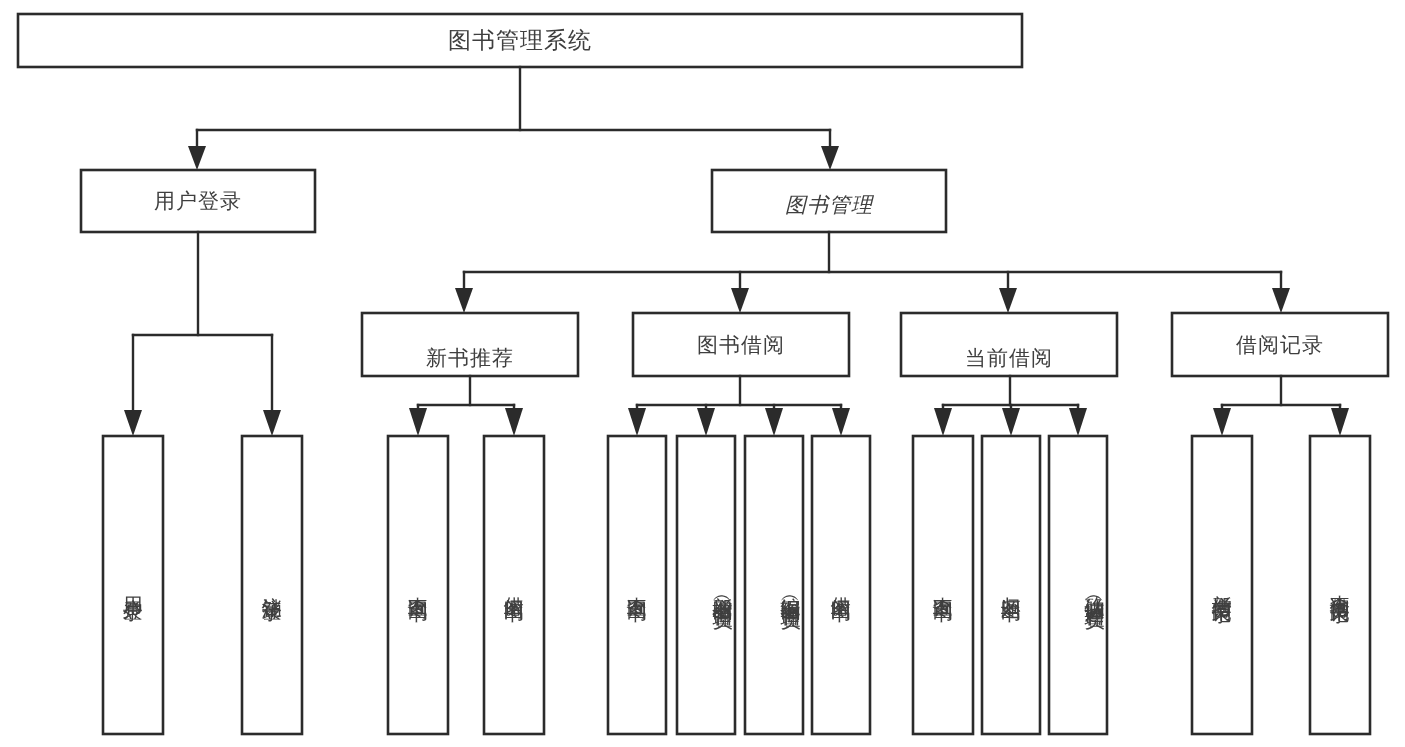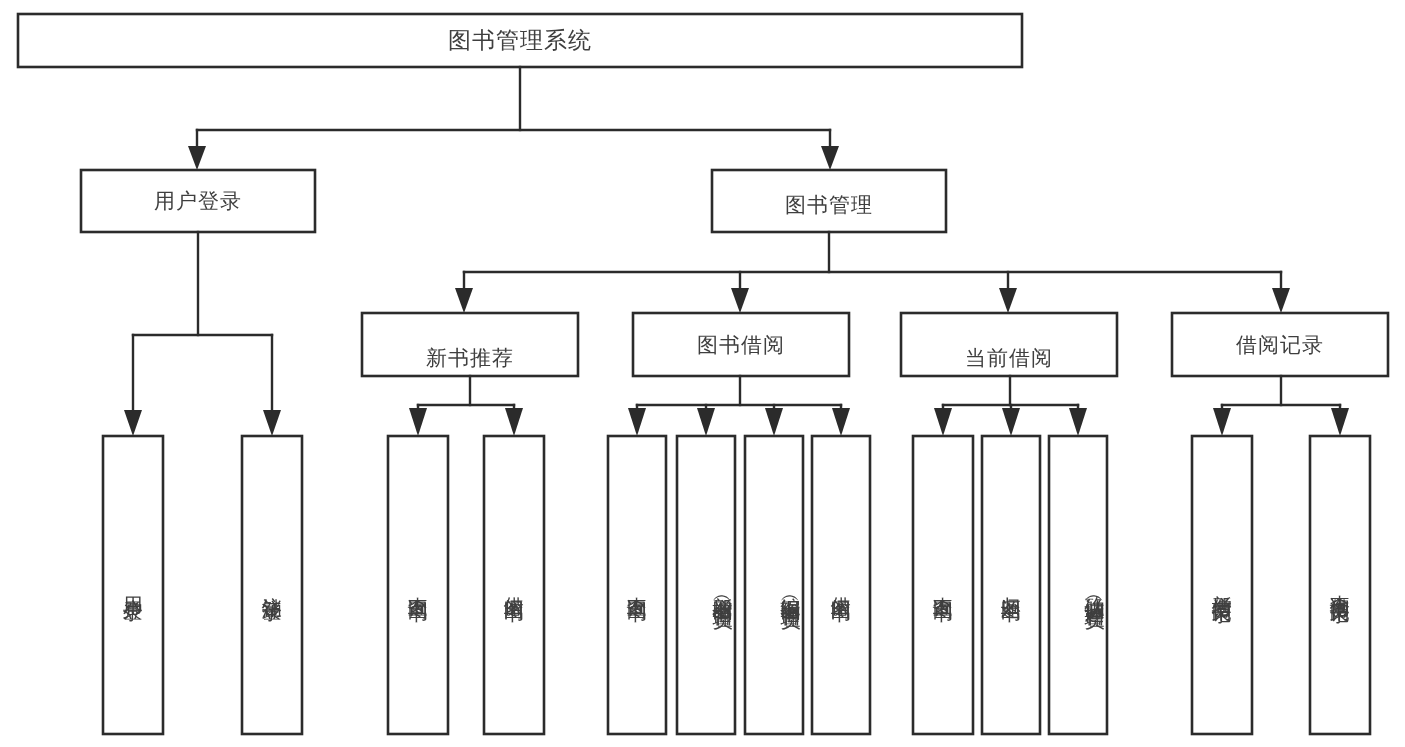--- a/index.html
+++ b/index.html
@@ -175,21 +175,21 @@
     <rect class="leaf-rect" x="982" y="436" width="58" height="298"></rect>
     <rect class="leaf-rect" x="1049" y="436" width="58" height="298"></rect>
 
     <rect class="leaf-rect" x="1192" y="436" width="60" height="298"></rect>
     <rect class="leaf-rect" x="1310" y="436" width="60" height="298"></rect>
   </svg>
 
   <div class="node-label" style="left:18px; top:14px; width:1004px; height:53px; font-size:23px;">图书管理系统</div>
 
   <div class="node-label" style="left:81px; top:170px; width:234px; height:62px;">用户登录</div>
-  <div class="node-label" style="left:712px; top:170px; width:234px; height:70px;">图书管理</div>
+  <div class="node-label" style="left:712px; top:170px; width:234px; height:70px;font-style:italic;">图书管理</div>
 
   <div class="node-label" style="left:362px; top:326px; width:216px; height:63px;">新书推荐</div>
   <div class="node-label" style="left:633px; top:313px; width:216px; height:63px;">图书借阅</div>
   <div class="node-label" style="left:901px; top:326px; width:216px; height:63px;">当前借阅</div>
   <div class="node-label" style="left:1172px; top:313px; width:216px; height:63px;">借阅记录</div>
 
   <div class="leaf-label" style="left:103px; top:436px; width:60px; height:298px;">用户登录</div>
   <div class="leaf-label" style="left:242px; top:436px; width:60px; height:298px;">注销登录</div>
 
   <div class="leaf-label" style="left:388px; top:436px; width:60px; height:298px;">查询图书</div>

